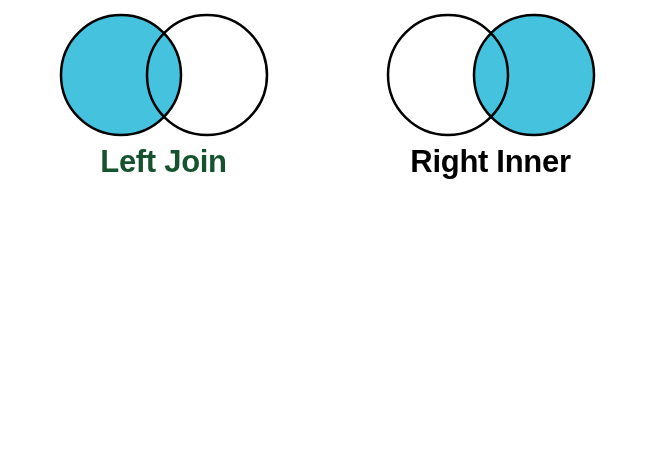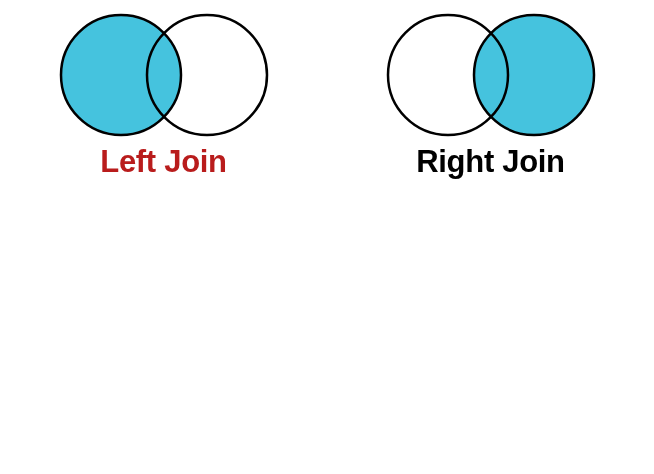--- a/index.html
+++ b/index.html
@@ -94,38 +94,38 @@
         <circle cx="148" cy="63" r="60" fill="#ffffff"></circle>
 
         <g clip-path="url(#clipLeftA)">
           <circle cx="148" cy="63" r="60" fill="#45C3DE"></circle>
         </g>
 
         <circle cx="62" cy="63" r="60" fill="none" stroke="#000000" stroke-width="2.5"></circle>
         <circle cx="148" cy="63" r="60" fill="none" stroke="#000000" stroke-width="2.5"></circle>
       </svg>
     </div>
-    <div class="join-label" style="color: #b91c1c;">Left Join</div>
+    <div class="join-label" style="color: #14532d;">Left Join</div>
   </div>
 
   <div class="join-cell cell-right cell-top">
     <div class="venn-wrap">
       <svg class="venn-svg" viewBox="0 0 210 130" xmlns="http://www.w3.org/2000/svg">
         <defs>
           <clipPath id="clipRightA">
               <circle cx="62" cy="63" r="60"></circle>
             </clipPath>
         </defs>
         <circle cx="62" cy="63" r="60" fill="#ffffff"></circle>
         <circle cx="148" cy="63" r="60" fill="#45C3DE"></circle>
         <g clip-path="url(#clipRightA)">
           <circle cx="148" cy="63" r="60" fill="#45C3DE"></circle>
         </g>
         <circle cx="62" cy="63" r="60" fill="none" stroke="#000000" stroke-width="2.5"></circle>
         <circle cx="148" cy="63" r="60" fill="none" stroke="#000000" stroke-width="2.5"></circle>
       </svg>
     </div>
-    <div class="join-label" style="color: rgb(0, 0, 0);">Right Join</div>
+    <div class="join-label" style="color: rgb(0, 0, 0);">Right Inner</div>
   </div>
 
 
 
 </div>
 
 </body></html>

